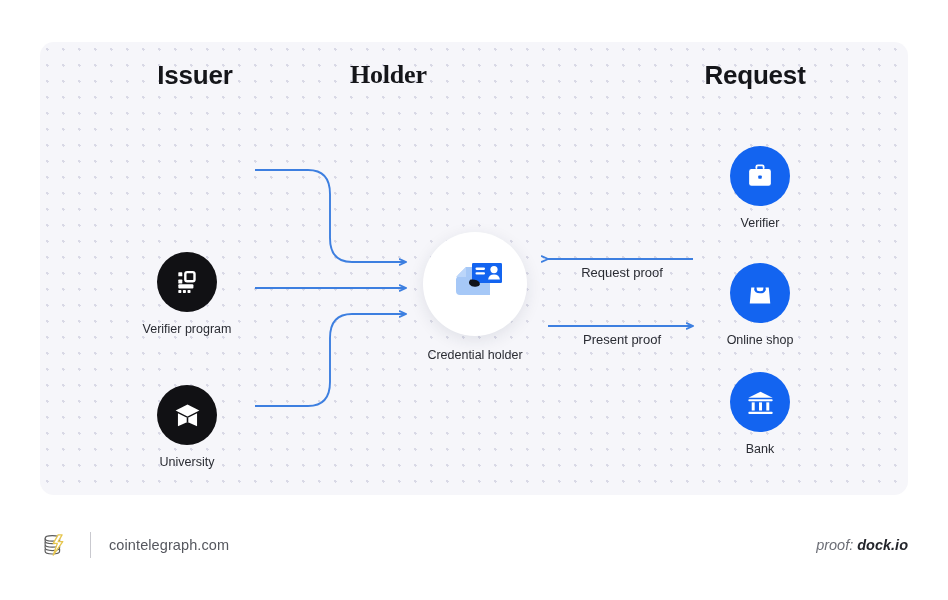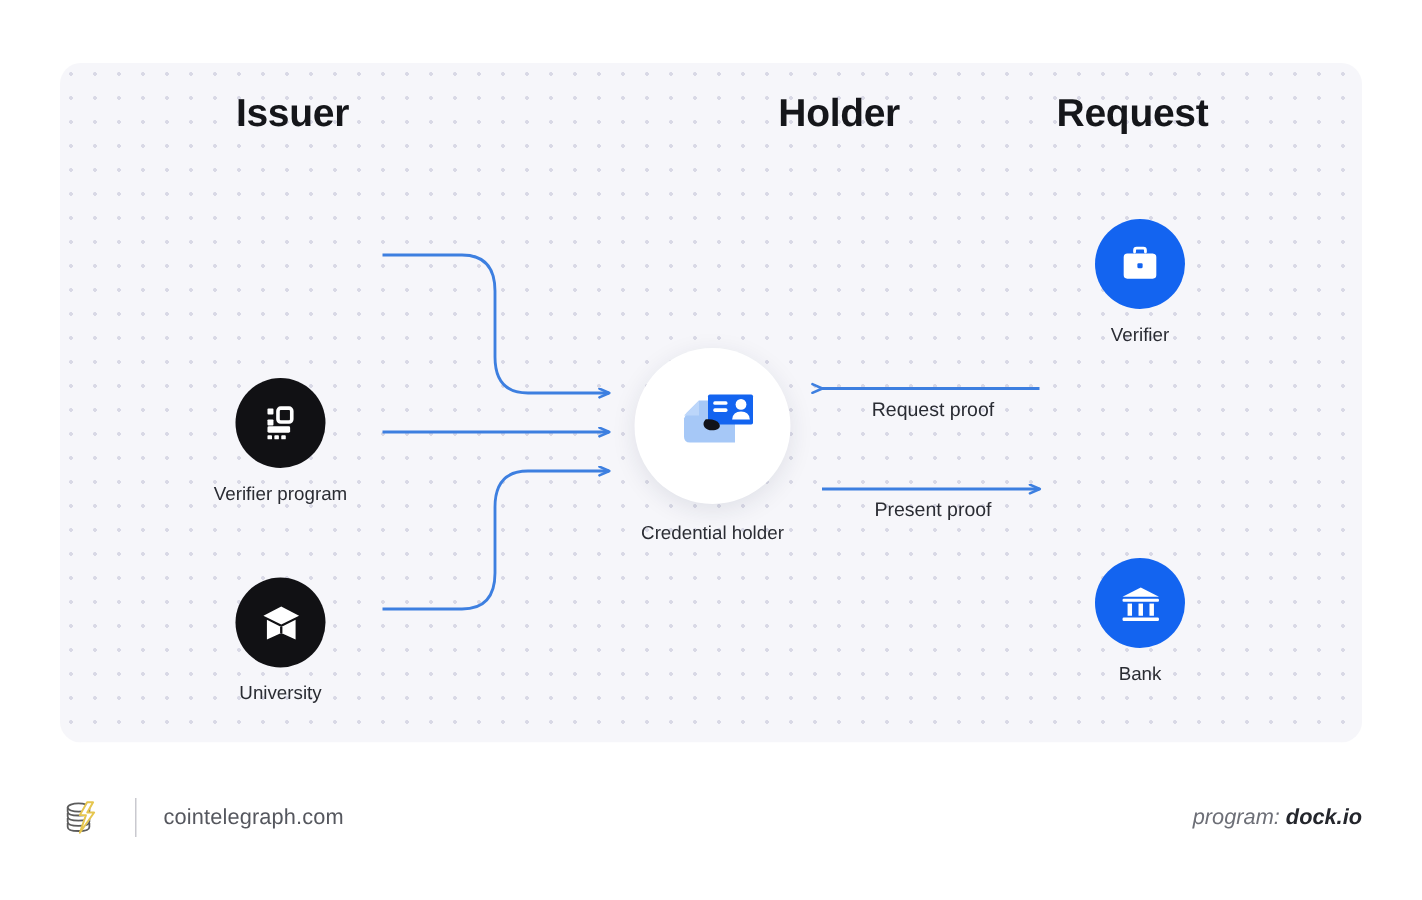--- a/index.html
+++ b/index.html
@@ -39,21 +39,21 @@
   .col-heading {
     position: absolute;
     top: 18px;
     font-size: 26px;
     font-weight: bold;
     color: #15161a;
     letter-spacing: -0.2px;
     white-space: nowrap;
   }
   #heading-issuer   { left: 0;   width: 310px; text-align: center; }
-  #heading-holder   { left: 310px; width: 250px; text-align: right; }
+  #heading-holder   { left: 310px; width: 250px; text-align: left; font-family: Liberation Serif, serif; }
   #heading-verifier { left: 560px; width: 310px; text-align: center; }
 
   
   .node {
     position: absolute;
     width: 170px;
     text-align: center;
   }
   .node .circle {
     width: 60px;
@@ -236,20 +236,30 @@
       <div class="circle blue">
         <svg width="30" height="30" viewBox="0 0 24 24">
           <path d="M9.1 5.6 L9.1 4.6 Q9.1 3.5 10.2 3.5 L13.8 3.5 Q14.9 3.5 14.9 4.6 L14.9 5.6" fill="none" stroke="#ffffff" stroke-width="1.5" stroke-linecap="round"></path>
           <rect x="3.3" y="6.4" width="17.4" height="13.4" rx="1.9" fill="#ffffff"></rect>
           <rect x="10.6" y="11.6" width="2.8" height="2.6" rx="0.6" fill="#1364f0"></rect>
         </svg>
       </div>
       <div class="label">Verifier</div>
     </div>
 
+    <div class="node" id="node-onlineshop">
+      <div class="circle blue">
+        <svg width="30" height="30" viewBox="0 0 24 24">
+          <path d="M5.0 7.6 L19.0 7.6 L20.2 20.4 L3.8 20.4 Z" fill="#ffffff"></path>
+          <path d="M8.4 9.4 L8.4 7.3 Q8.4 4.0 12 4.0 Q15.6 4.0 15.6 7.3 L15.6 9.4" fill="none" stroke="#1364f0" stroke-width="1.75" stroke-linecap="round"></path>
+          <path d="M8.4 9.0 Q8.4 11.4 12 11.4 Q15.6 11.4 15.6 9.0" fill="none" stroke="#1364f0" stroke-width="1.75" stroke-linecap="round"></path>
+        </svg>
+      </div>
+      <div class="label">Online shop</div>
+    </div>
 
     <div class="node" id="node-bank">
       <div class="circle blue">
         <svg width="31" height="31" viewBox="0 0 24 24">
           <path d="M12 3.6 L21.4 8.4 L2.6 8.4 Z" fill="#ffffff"></path>
           <rect x="2.6" y="9.4" width="18.8" height="1.6" rx="0.6" fill="#ffffff"></rect>
           <rect x="5.2" y="11.9" width="2.3" height="6.3" fill="#ffffff"></rect>
           <rect x="10.85" y="11.9" width="2.3" height="6.3" fill="#ffffff"></rect>
           <rect x="16.5" y="11.9" width="2.3" height="6.3" fill="#ffffff"></rect>
           <rect x="2.6" y="19.1" width="18.8" height="1.8" rx="0.7" fill="#ffffff"></rect>
@@ -269,17 +279,17 @@
           <path d="M5.8 13.4 L5.8 16.3 Q5.8 19.4 14 19.4 Q22.2 19.4 22.2 16.3 L22.2 13.4"></path>
           <path d="M5.8 17.3 L5.8 20.2 Q5.8 23.3 14 23.3 Q22.2 23.3 22.2 20.2 L22.2 17.3"></path>
           <path d="M5.8 21.2 L5.8 24.1 Q5.8 27.2 14 27.2 Q22.2 27.2 22.2 24.1 L22.2 21.2"></path>
         </g>
         <path d="M20.5 5.5 L15.0 15.2 L19.6 15.2 L15.0 28.5 L25.8 13.2 L20.6 13.2 L25.0 5.5 Z" fill="#ffffff" stroke="#e6c64f" stroke-width="1.5" stroke-linejoin="round"></path>
       </svg>
       <div id="footer-divider"></div>
       <div id="footer-url">cointelegraph.com</div>
     </div>
     <div id="footer-right">
-      <span>program: </span><b>dock.io</b>
+      <span>proof: </span><b>dock.io</b>
     </div>
   </div>
 
 </div>
 
 </body></html>

